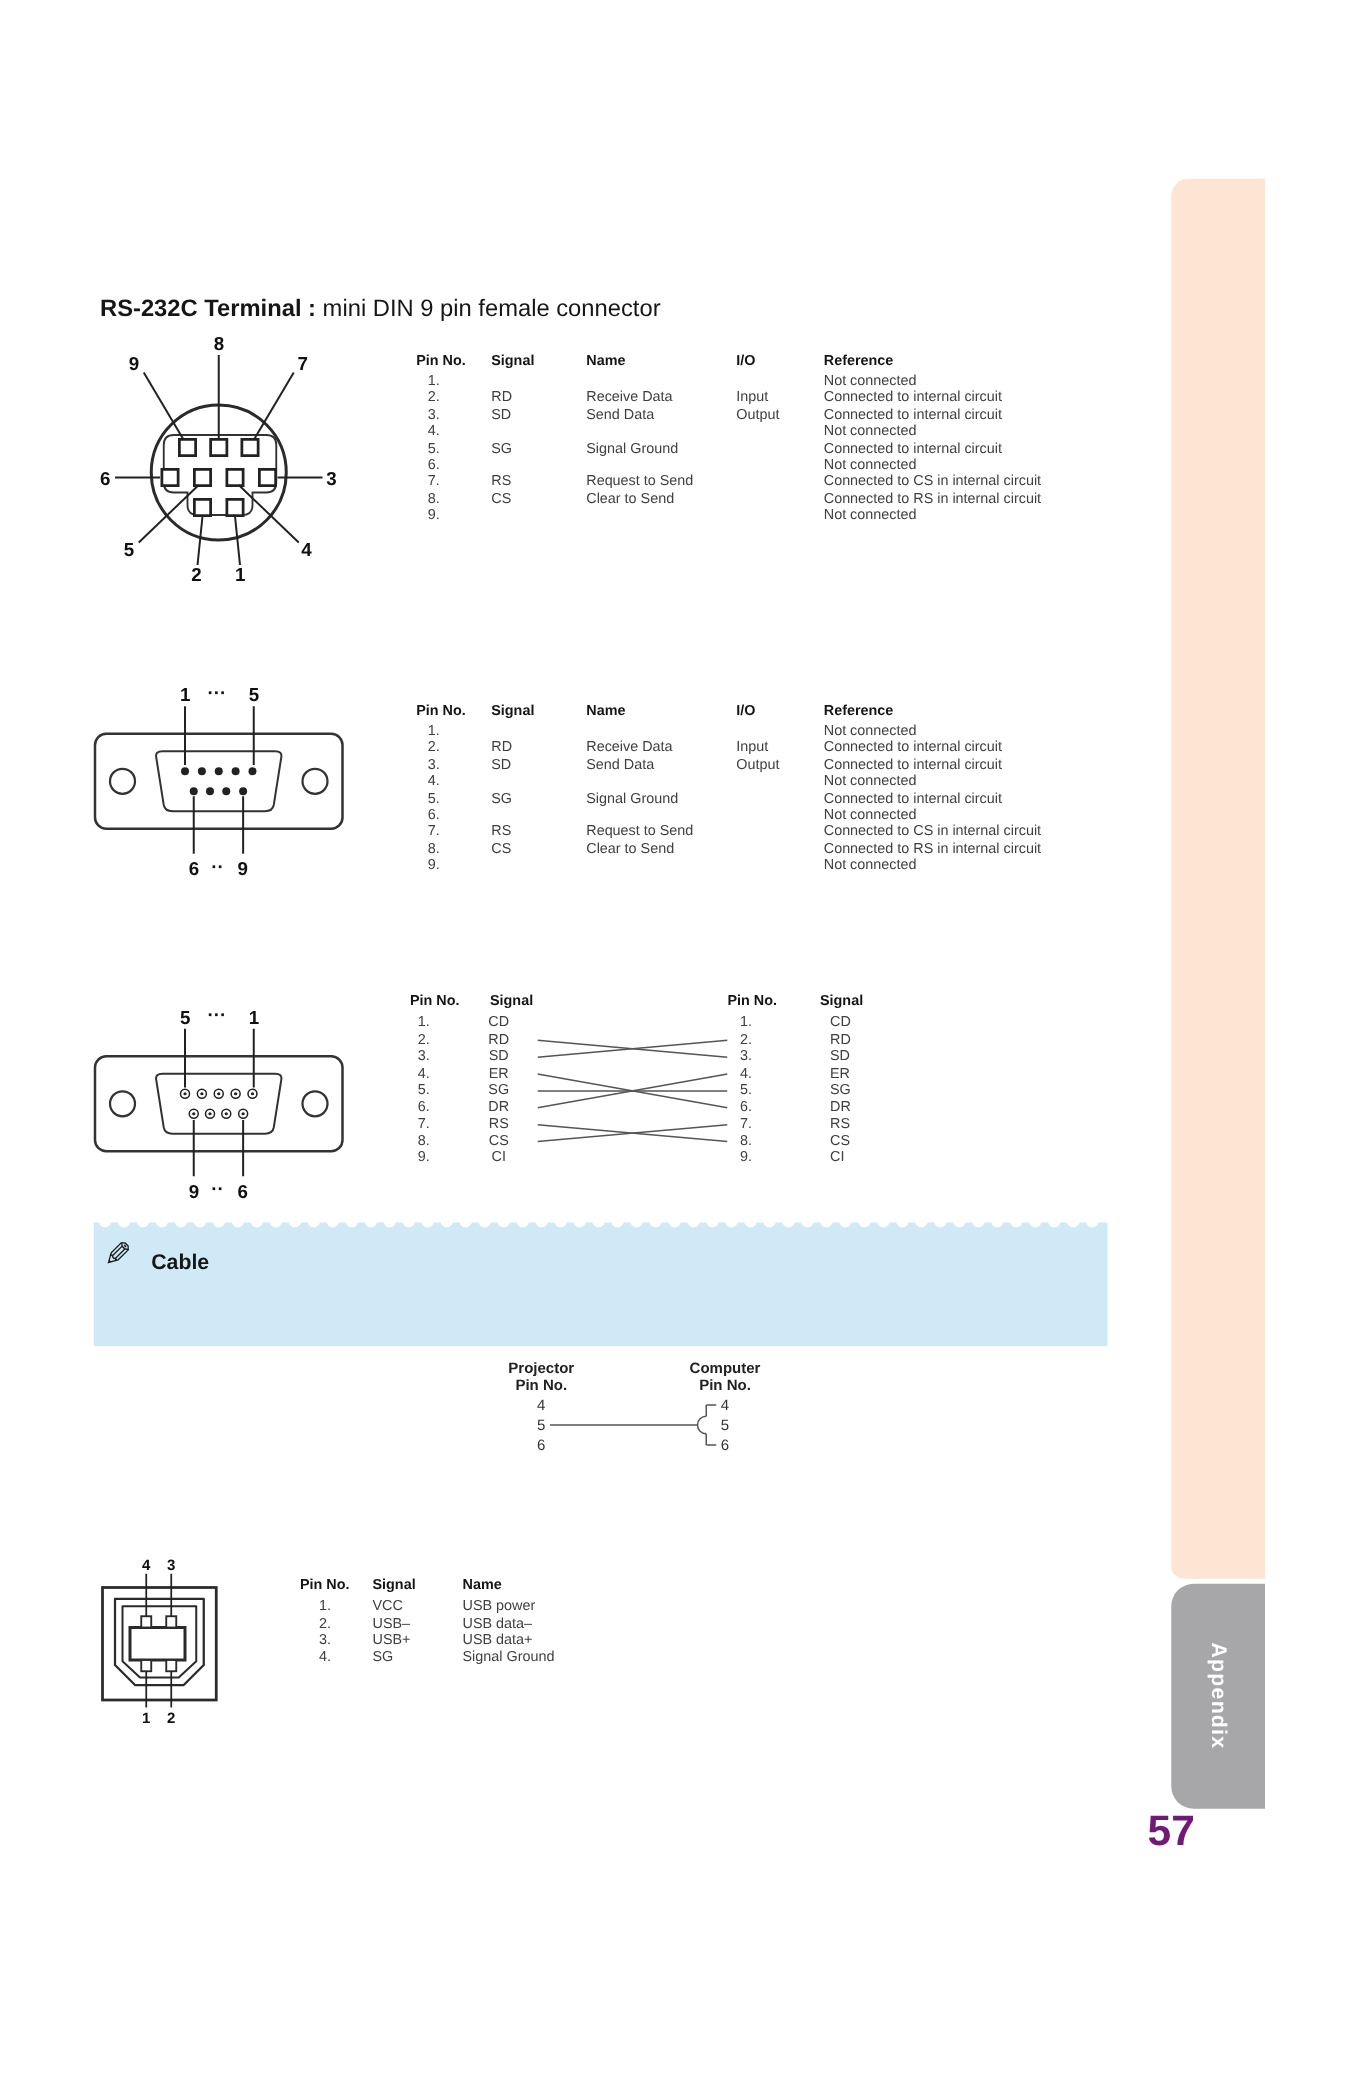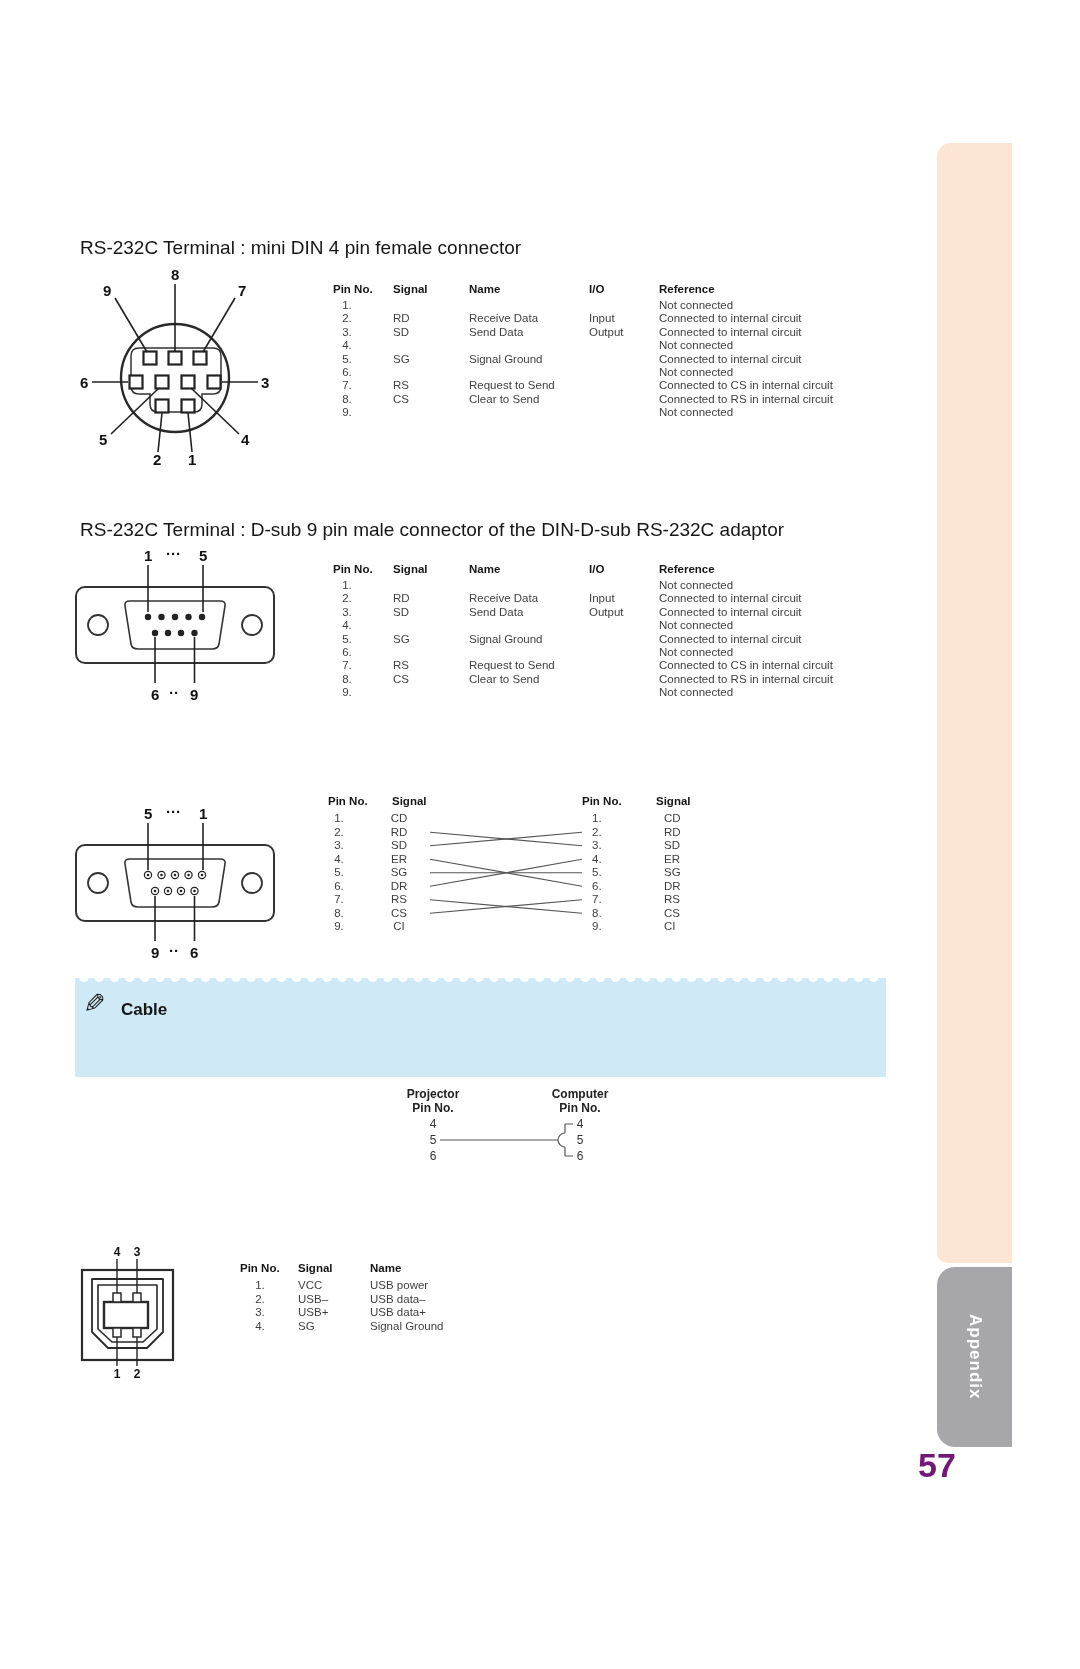--- a/index.html
+++ b/index.html
@@ -11,21 +11,21 @@
   #peach{left:937px;top:143px;width:75px;height:1120px;background:#fce5d2;
          border-top-left-radius:14px;border-bottom-left-radius:10px;}
   #apx-tab{left:937px;top:1267px;width:75px;height:180px;background:#a7a7a9;
            border-top-left-radius:18px;border-bottom-left-radius:18px;
            display:flex;align-items:center;justify-content:center;}
   #apx-tab span{writing-mode:vertical-rl;color:#ffffff;font-weight:bold;font-size:17px;letter-spacing:1px;}
   #pagenum{left:918px;top:1446px;font-size:34px;font-weight:bold;color:#701a75;}
 
   
   .title{font-size:19px;color:#161616;white-space:nowrap;}
-  .title .tb{font-weight:normal;text-align:center;}
+  .title .tb{font-weight:bold;text-align:center;}
   #title1{left:80px;top:237px;} #title2{left:80px;top:519px;}
   #title3{left:80px;top:760px;} #title4{left:80px;top:1210px;}
 
   
   .tbl{font-size:11.5px;color:#3f3f3f;}
   .trow{display:grid;grid-template-columns:64px 82px 120px 70px 230px;height:13.4px;line-height:13.4px;}
   .thead{font-weight:bold;color:#151515;height:16px;line-height:13px;}
   .c-pin{text-align:center;}
   .thead .c-pin{text-align:left;padding-left:18px;}
   .c-sig{padding-left:14px;}
@@ -71,21 +71,21 @@
 <body>
 
 <div id="page">
 
   <div class="abs" id="peach"></div>
   <div class="abs" id="apx-tab">
     <span>Appendix</span>
   </div>
   <div class="abs" id="pagenum">57</div>
 
-  <div class="abs title" id="title1"><span class="tb">RS-232C Terminal :</span><span> mini DIN 4 pin female connector</span></div>
+  <div class="abs title" id="title1"><span class="tb">RS-232C Terminal :</span><span> mini DIN 9 pin female connector</span></div>
 
   <svg class="abs" style="left:72px;top:262px;" width="205" height="205" viewBox="0 0 205 205">
     <circle cx="103" cy="116" r="54" fill="none" stroke="#2a2a2a" stroke-width="2.4"></circle>
     <path d="M67,86 H141 Q149,86 149,94 V124 Q149,132 141,132 H130 V142 Q130,150 122,150 H86 Q78,150 78,142 V132 H67 Q59,132 59,124 V94 Q59,86 67,86 Z" fill="none" stroke="#333" stroke-width="1.5"></path>
     <g fill="#fff" stroke="#222" stroke-width="2.2">
       <rect x="71.5" y="89.5" width="13" height="13"></rect>
         <rect x="96.5" y="89.5" width="13" height="13"></rect>
         <rect x="121.5" y="89.5" width="13" height="13"></rect>
       <rect x="57.5" y="113.5" width="13" height="13"></rect>
         <rect x="83.5" y="113.5" width="13" height="13"></rect>
@@ -185,21 +185,20 @@
         <div class="trow">
         <span class="c-pin">9.</span>
         <span class="c-sig"></span>
         <span class="c-name"></span>
         <span class="c-io"></span>
         <span class="c-ref">Not connected</span>
       </div>
       </div>
   </div>
 
-  <div class="abs title" id="title2"><span class="tb">RS-232C Terminal :</span><span> D-sub 9 pin male connector of the DIN-D-sub RS-232C adaptor</span></div>
 
   <svg class="abs" style="left:70px;top:545px;" width="210" height="160" viewBox="0 0 210 160">
     <rect x="6" y="42" width="198" height="76" rx="9" fill="none" stroke="#333" stroke-width="2"></rect>
     <circle cx="28" cy="80" r="10" fill="none" stroke="#333" stroke-width="1.8"></circle>
     <circle cx="182" cy="80" r="10" fill="none" stroke="#333" stroke-width="1.8"></circle>
     <path d="M60,56 H150 Q156,56 155,61 L149,99 Q148,104 142,104 H68 Q62,104 61,99 L55,61 Q54,56 60,56 Z" fill="none" stroke="#333" stroke-width="1.6"></path>
     <g fill="#222">
       <circle cx="78" cy="72" r="3.2"></circle>
         <circle cx="91.5" cy="72" r="3.2"></circle>
         <circle cx="105" cy="72" r="3.2"></circle>

